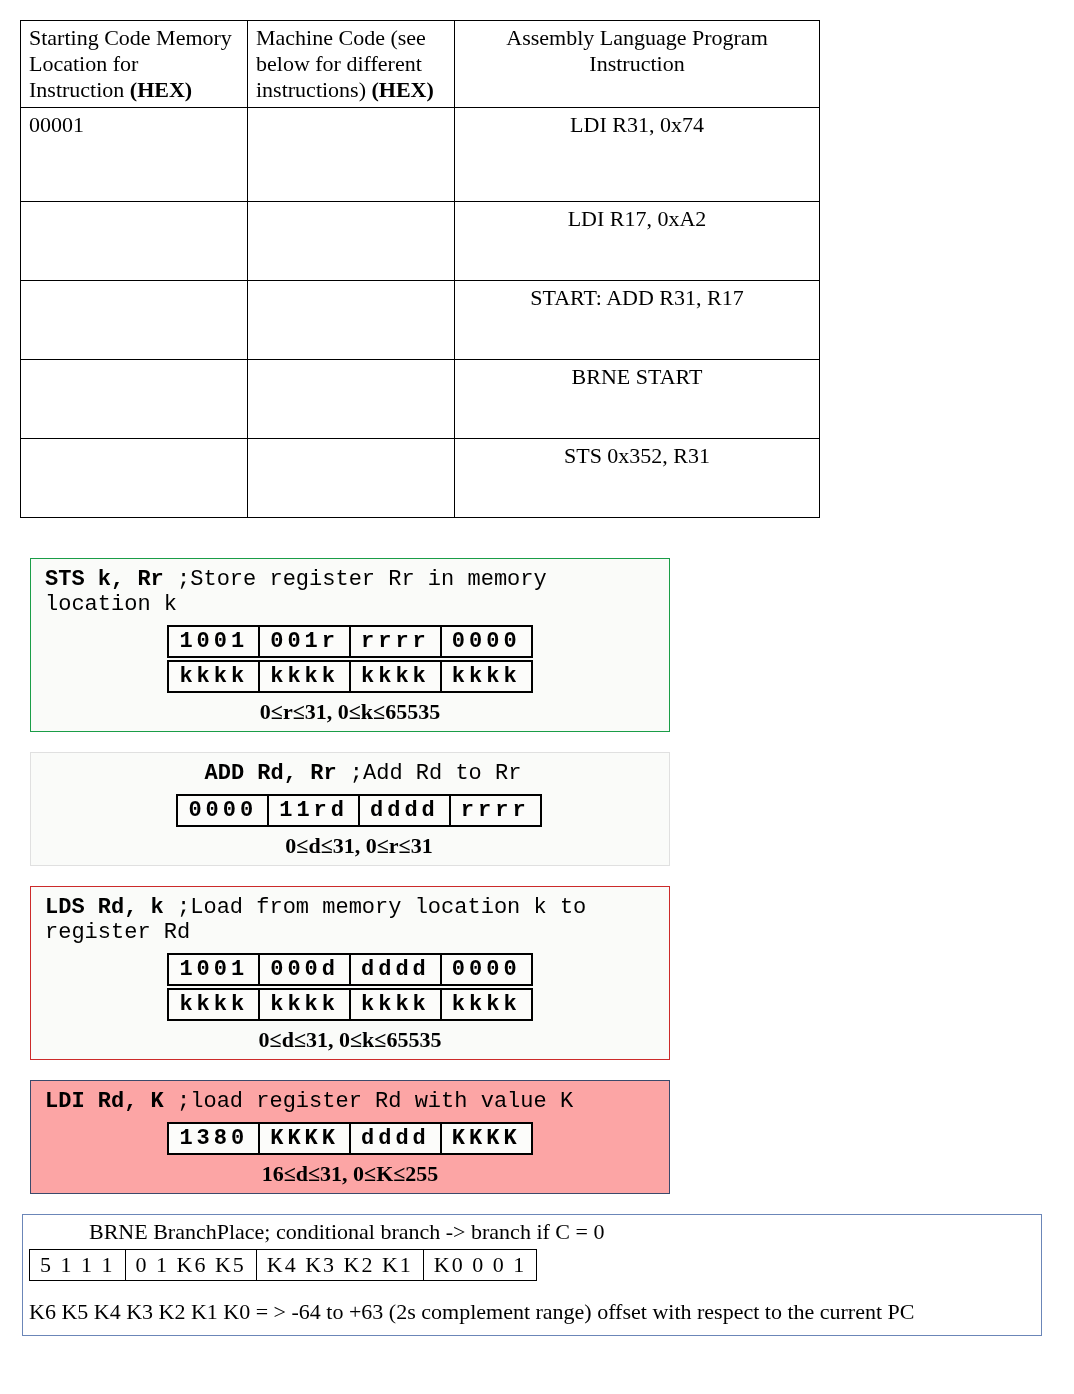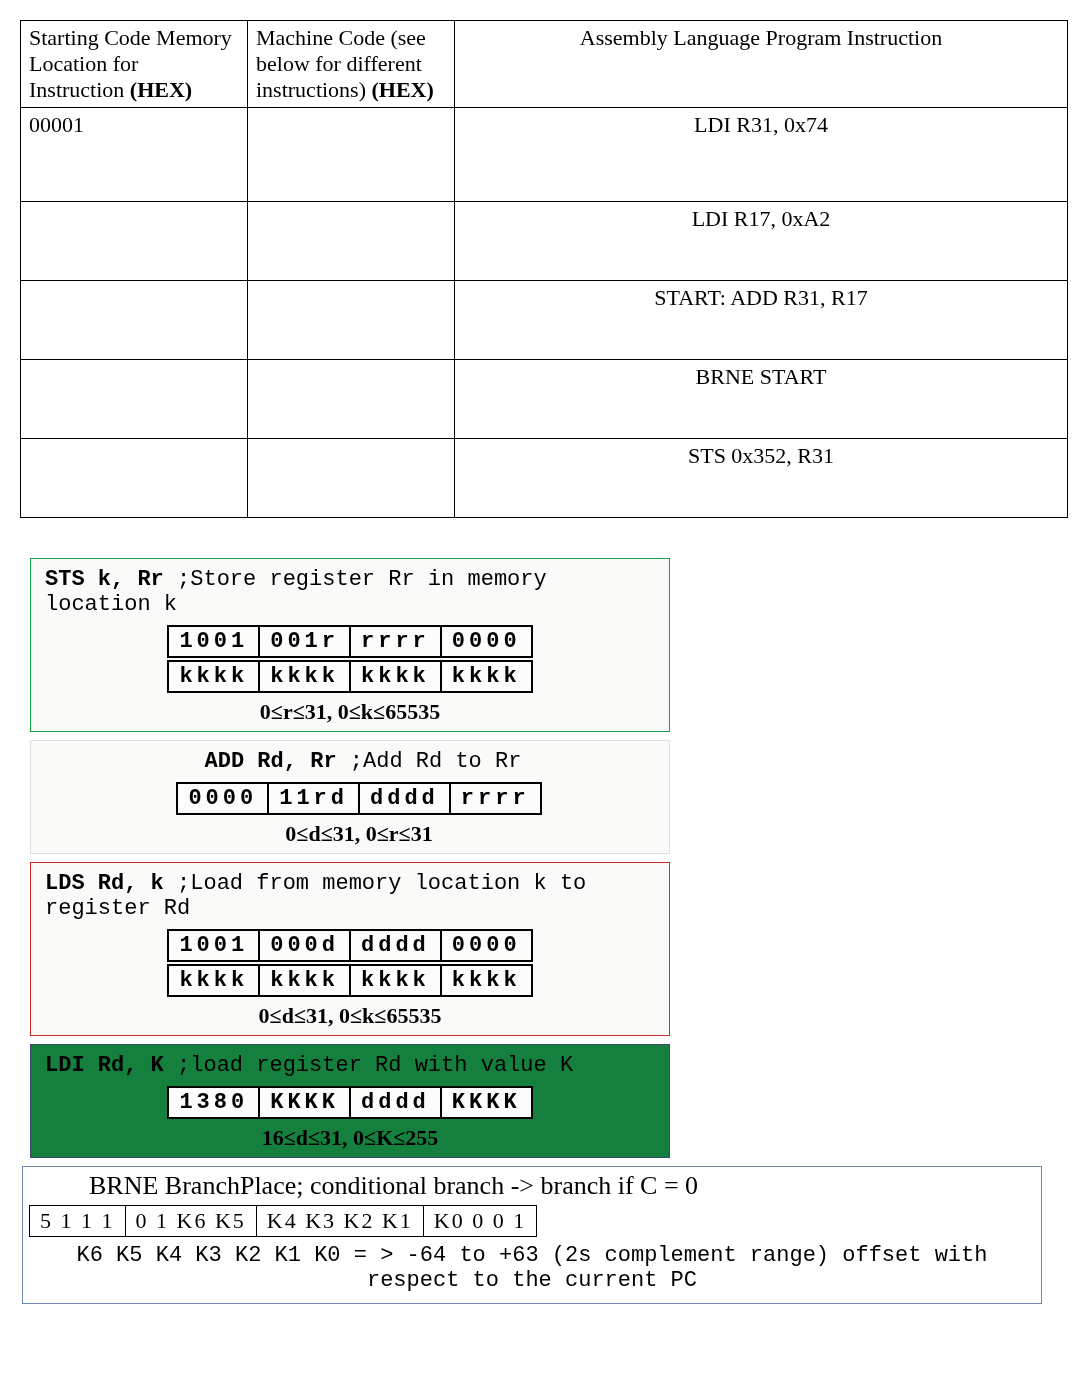--- a/index.html
+++ b/index.html
@@ -8,21 +8,21 @@
       background: #fff;
       margin: 0;
       padding: 20px;
       width: 1074px;
       box-sizing: border-box;
     }
     
     
     .worksheet {
       border-collapse: collapse;
-      width: 1048px;
+      width: 800px;
       margin-bottom: 40px;
     }
     .worksheet th, .worksheet td {
       border: 1.5px solid #000;
       padding: 4px 8px;
       vertical-align: top;
       text-align: left;
     }
     .worksheet th {
       font-weight: normal;
@@ -34,28 +34,28 @@
     .worksheet td.body-row.first { height: 85px; }
     
     
     .refs {
       width: 640px;
       margin-left: 10px;
     }
     .ref-block {
       border: 1px solid;
       padding: 6px 6px 4px 6px;
-      margin-bottom: 8px;
+      margin-bottom: 20px;
       position: relative;
       background: #fafbf9;
     }
     .ref-green { border-color: #1a9d47; }
     .ref-none  { border-color: #e0e0e0; background: #fafbf9; padding-left: 24px; }
     .ref-red   { border-color: #cc2a2a; }
-    .ref-dark  { border-color: #3b4a6b; background: #15803d; }
+    .ref-dark  { border-color: #3b4a6b; background: #fca5a5; }
     .desc {
       font-family: "Courier New", Courier, monospace;
       font-size: 22px;
       margin: 2px 0 8px 8px;
     }
     .desc .lead { font-weight: bold; }
     
     .opcode-row {
       display: flex;
       justify-content: center;
@@ -86,39 +86,38 @@
       border: 1px solid #6b86b8;
       width: 1020px;
       margin-left: 2px;
       padding: 4px 6px 10px 6px;
       box-sizing: border-box;
     }
     .brne-title {
       text-align: left;
       margin-left: 60px;
       font-family: "Times New Roman", serif;
-      font-size: 26px;
+      font-size: 22px;
     }
     .brne-table {
       border-collapse: collapse;
       margin-top: 4px;
     }
     .brne-table td {
       border: 1.5px solid #000;
       padding: 2px 10px;
       font-family: "Times New Roman", serif;
       font-size: 22px;
       letter-spacing: 2px;
       white-space: nowrap;
     }
     .brne-note {
-      margin-top: 6px;
-      font-family: Liberation Mono, monospace;
-      font-size: 22px;
-      text-align: center;
+      margin-top: 18px;
+      font-family: Liberation Serif, serif;
+      font-size: 22px;
     }
   </style>
 </head>
 <body>
 
 <table class="worksheet">
   <tbody>
       <tr>
     <th class="col-a">
       <span>Starting Code Memory Location for Instruction </span><b>(HEX)</b>

